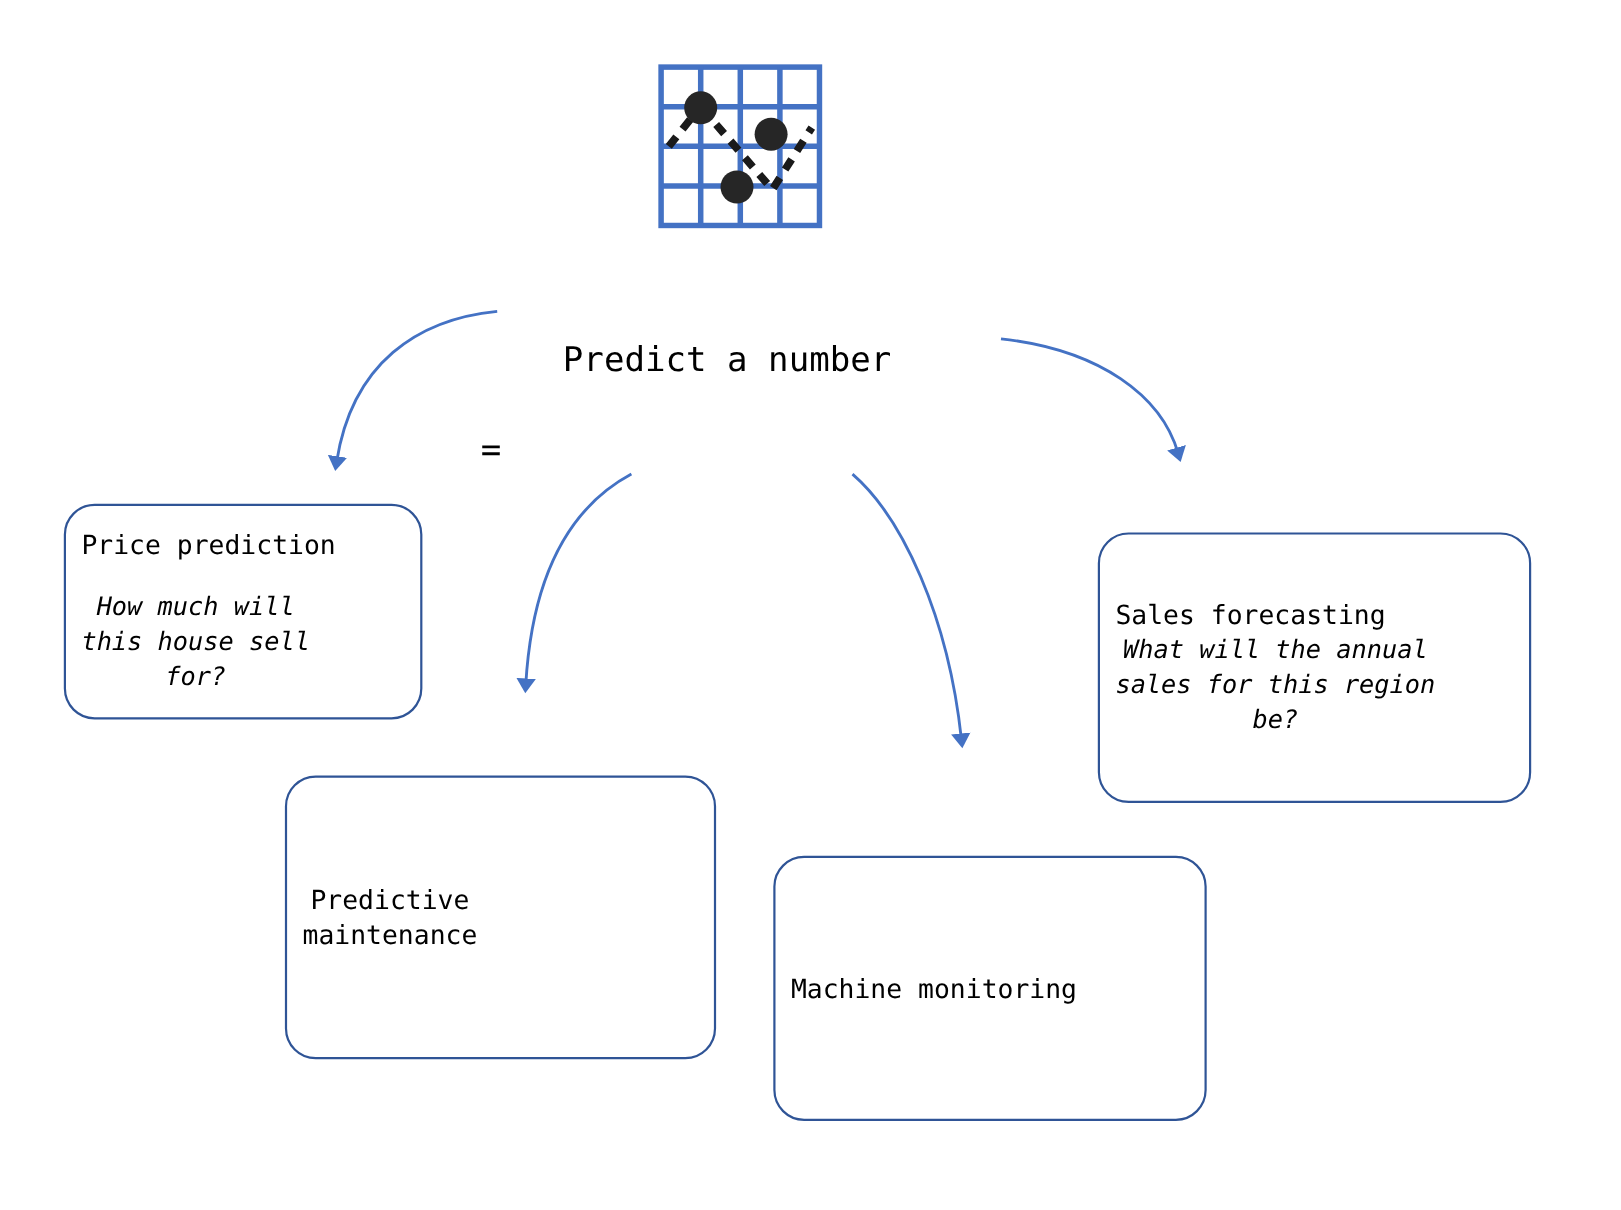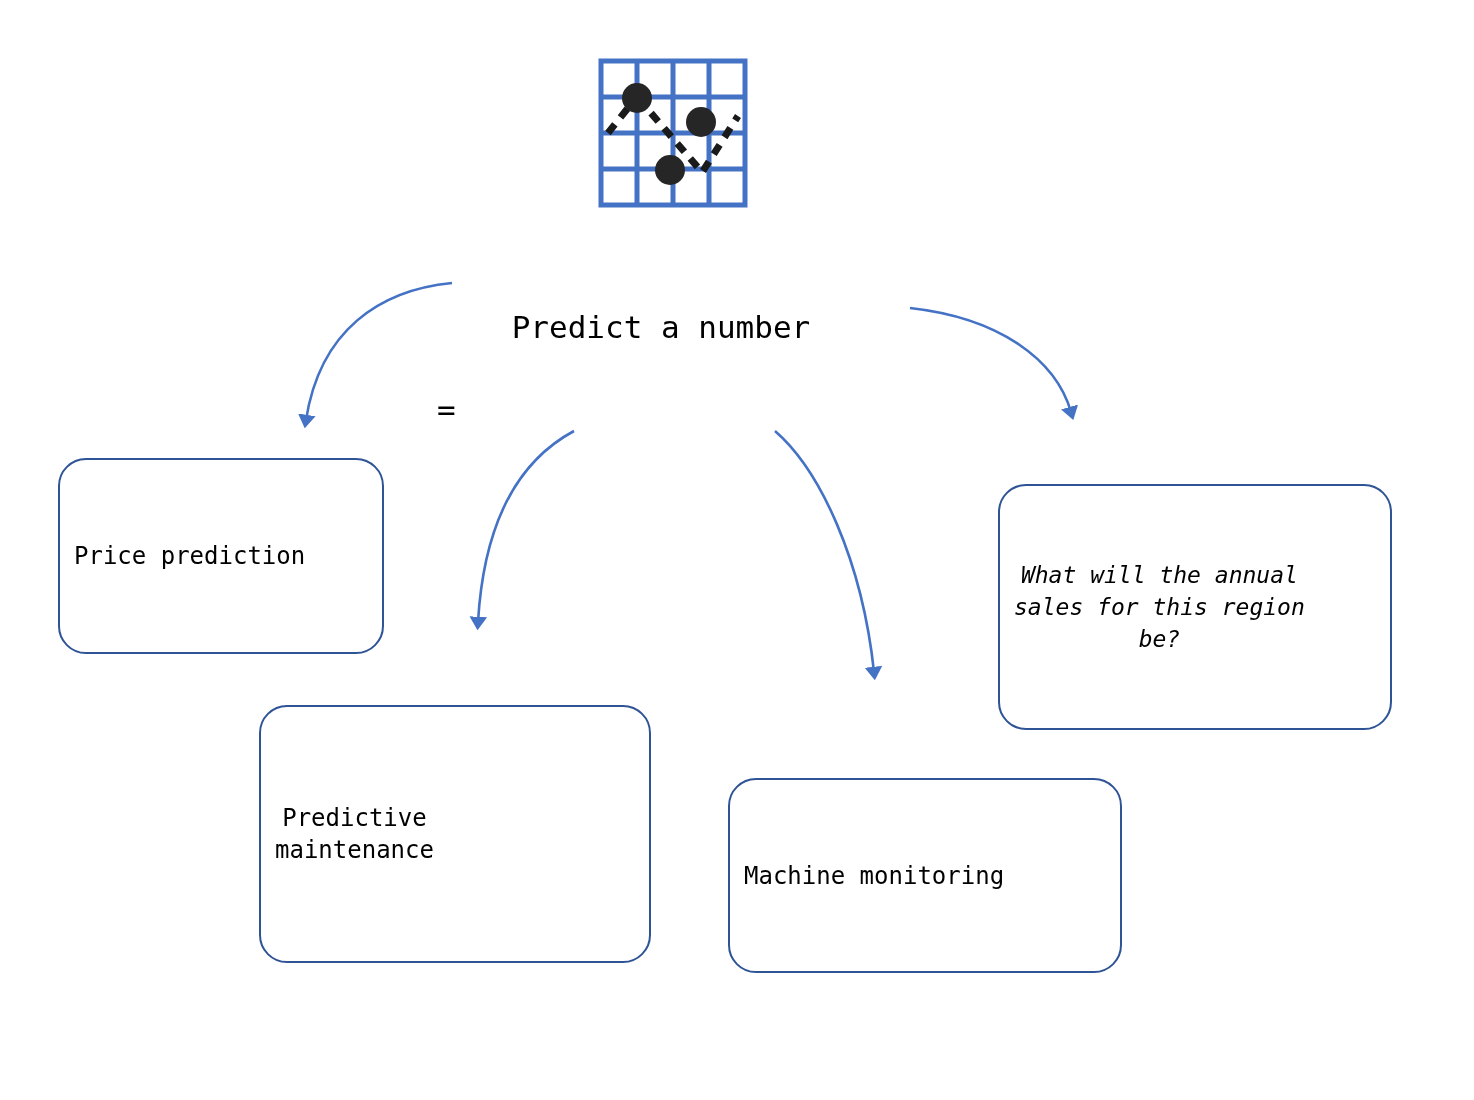--- a/index.html
+++ b/index.html
@@ -61,21 +61,21 @@
     font-style: italic;
     font-size: 23px;
     line-height: 32px;
     text-align: center;
     white-space: pre-line;
   }
 
   #box-price      { left: 58px;   top: 458px;  width: 326px; height: 196px; }
   #box-price .node-question { margin-top: 24px; }
   #box-maint      { left: 259px;  top: 705px;  width: 392px; height: 258px; }
-  #box-machine    { left: 728px;  top: 778px;  width: 394px; height: 195px; }
+  #box-machine    { left: 703px;  top: 778px;  width: 394px; height: 241px; }
   #box-sales      { left: 998px;  top: 484px;  width: 394px; height: 246px; }
 
   
   #arrow-layer {
     position: absolute;
     left: 0; top: 0;
     width: 1474px;
     height: 1100px;
     pointer-events: none;
   }
@@ -132,30 +132,34 @@
 
     <path d="M574,431 C520,460 484,520 478,622" fill="none" stroke="#4472c4" stroke-width="2.6" marker-end="url(#ah)"></path>
 
     <path d="M775,431 C820,470 862,560 874,672" fill="none" stroke="#4472c4" stroke-width="2.6" marker-end="url(#ah)"></path>
 
     <path d="M910,308 C1000,318 1056,360 1071,412" fill="none" stroke="#4472c4" stroke-width="2.6" marker-end="url(#ah)"></path>
   </svg>
 
   <div id="box-price" class="node-box">
     <div class="node-title">Price prediction</div>
+    <div class="node-question">How much will
+this house sell
+for?</div>
   </div>
 
   <div id="box-maint" class="node-box">
     <div class="node-title">Predictive
 maintenance</div>
   </div>
 
   <div id="box-machine" class="node-box">
     <div class="node-title">Machine monitoring</div>
   </div>
 
   <div id="box-sales" class="node-box">
+    <div class="node-title">Sales forecasting</div>
     <div class="node-question">What will the annual
 sales for this region
 be?</div>
   </div>
 
 </div>
 
 </body></html>

